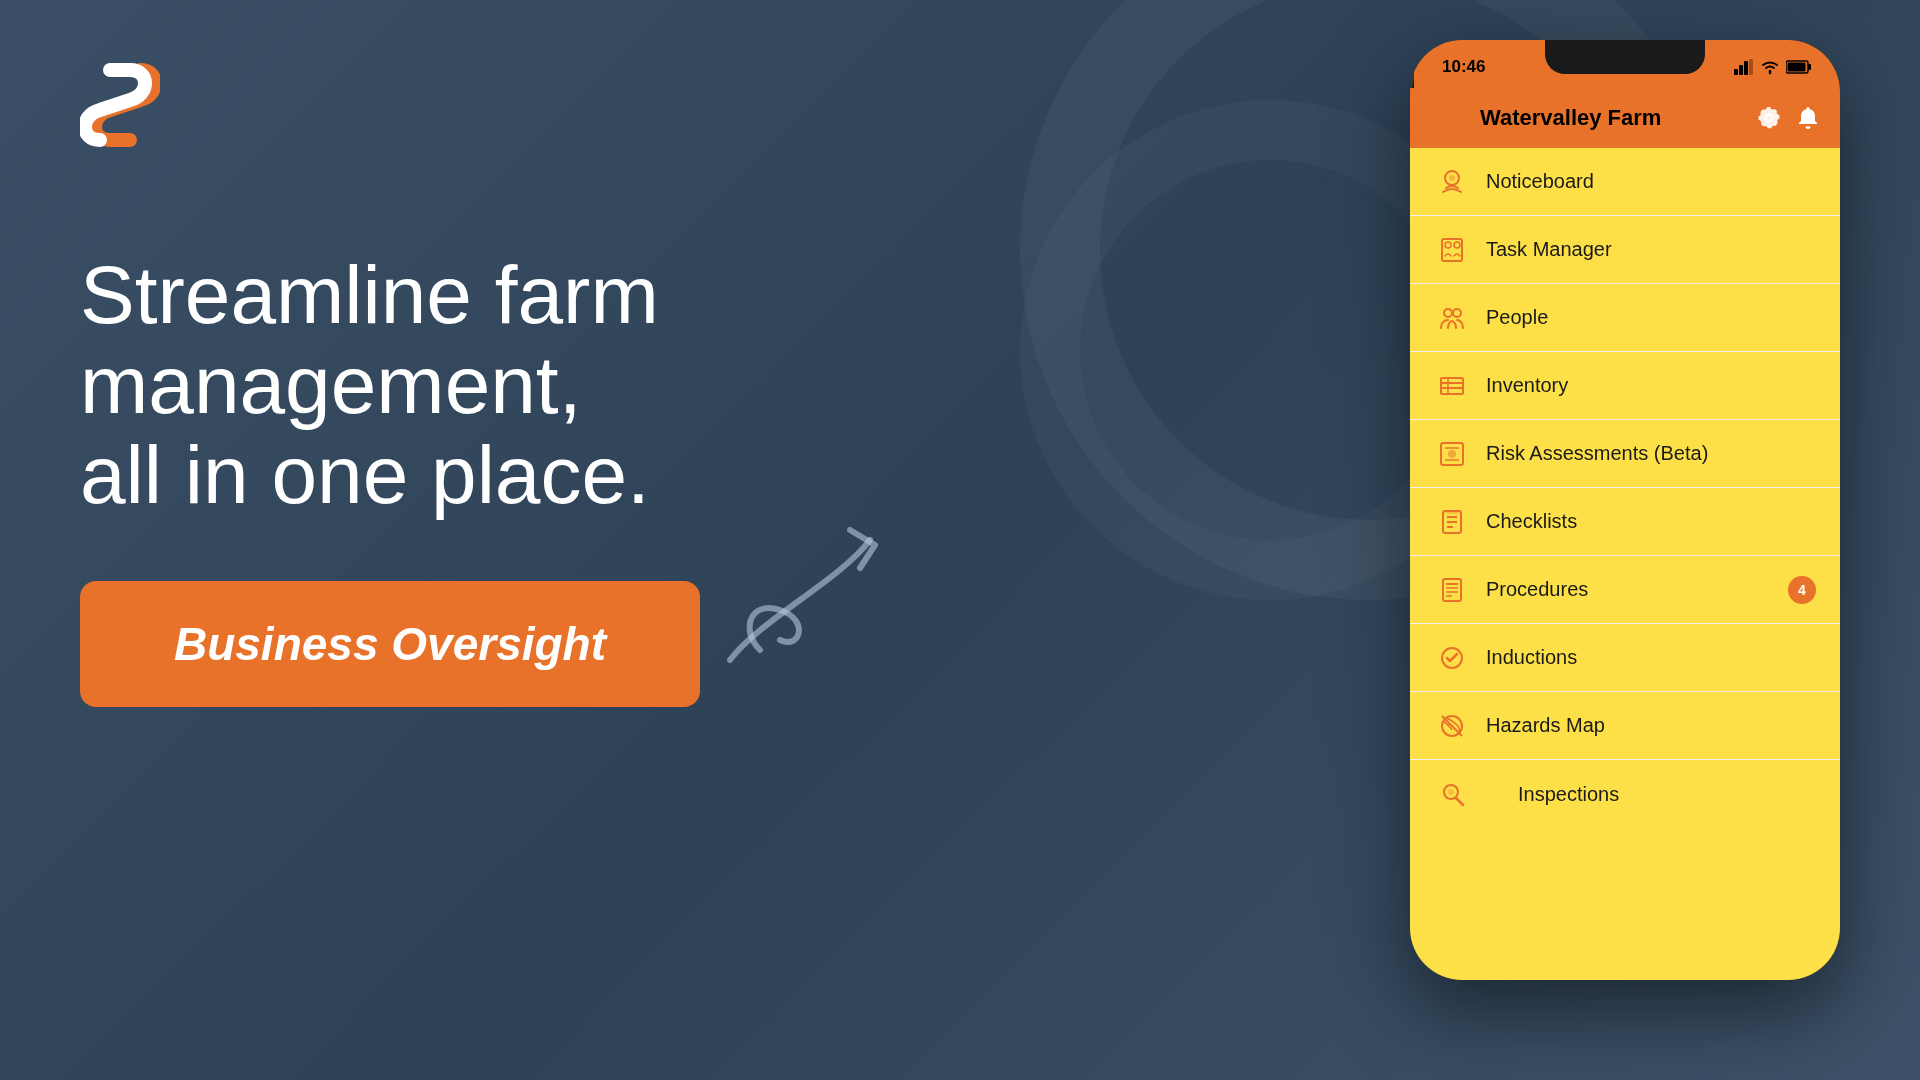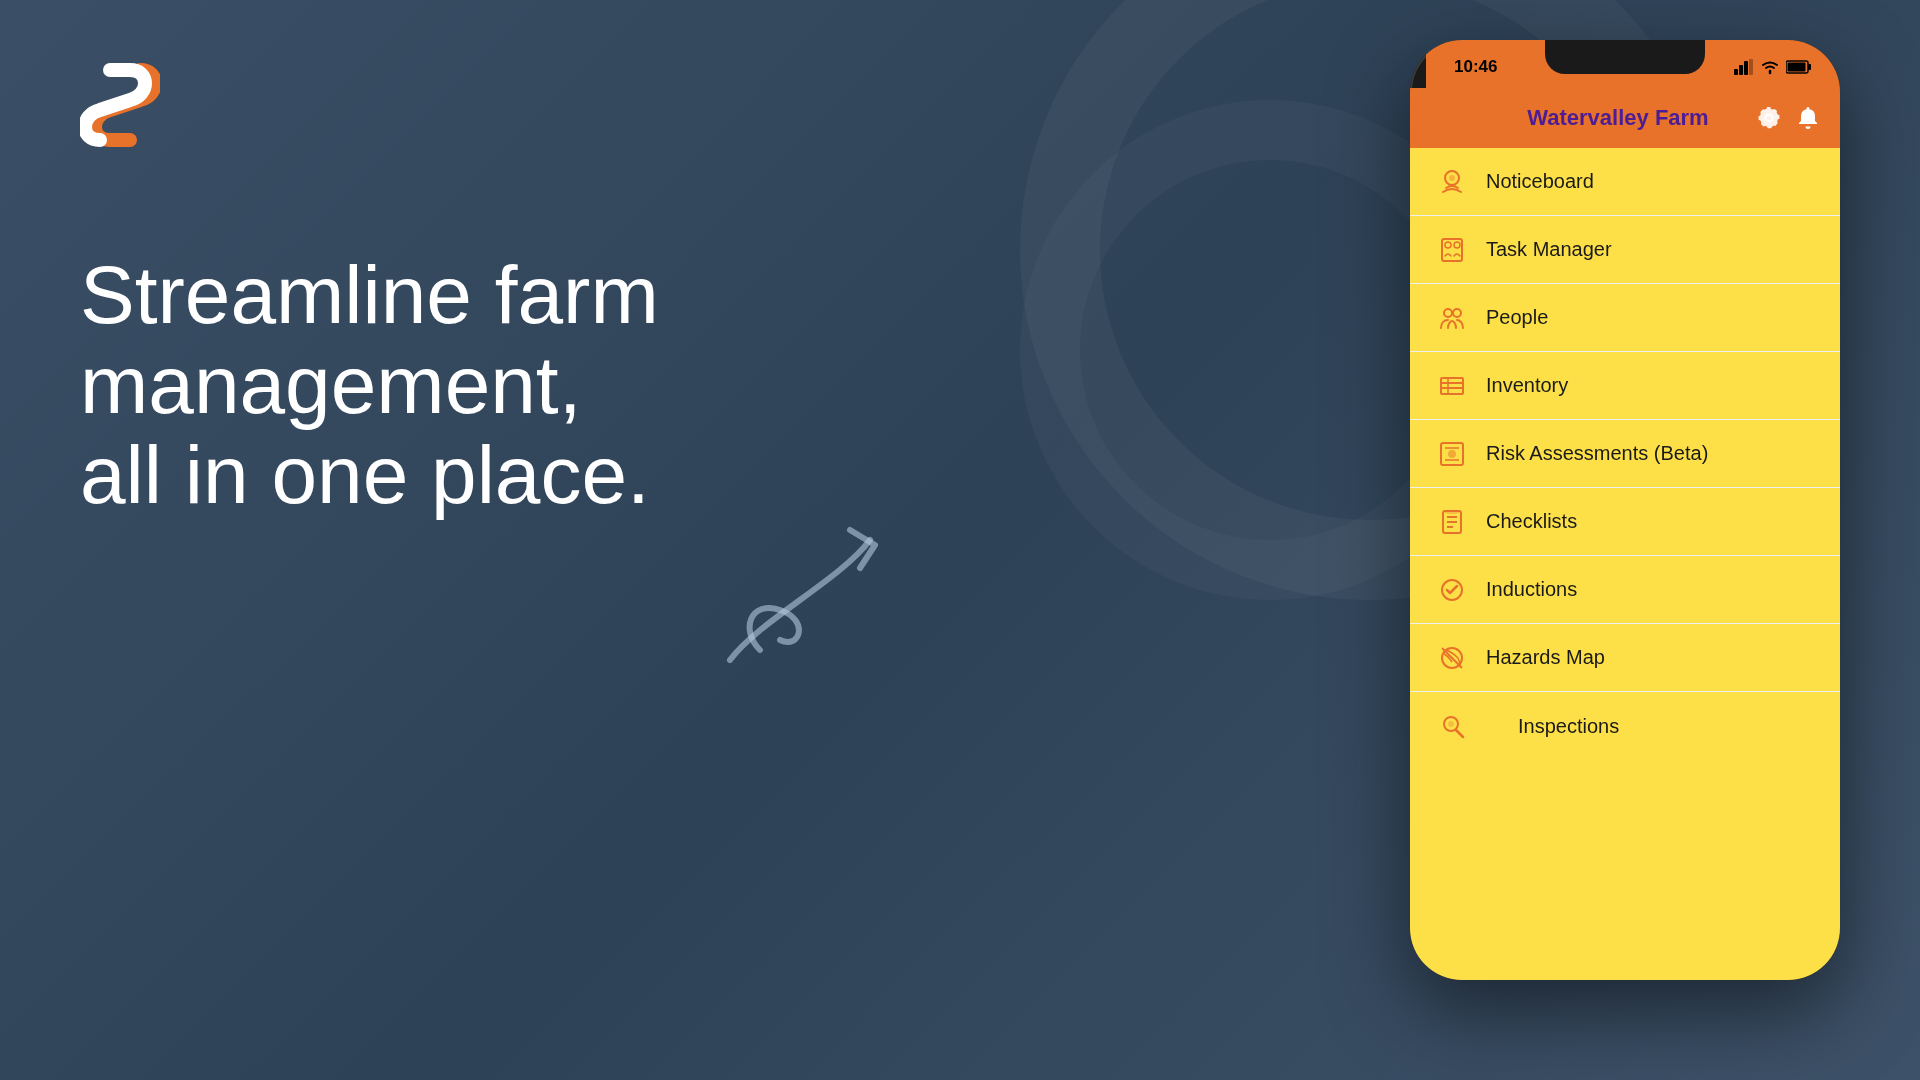--- a/index.html
+++ b/index.html
@@ -132,21 +132,21 @@
       height: 34px;
       background: #1a1a1a;
       border-radius: 0 0 20px 20px;
       z-index: 20;
     }
 
     
     .status-bar {
       position: absolute;
       top: 0;
-      left: 16px;
+      left: 4px;
       right: 0;
       height: 48px;
       background: #e8722a;
       display: flex;
       align-items: center;
       justify-content: space-between;
       padding: 0 28px;
       z-index: 10;
     }
 
@@ -173,25 +173,25 @@
       height: 60px;
       background: #e8722a;
       display: flex;
       align-items: center;
       justify-content: space-between;
       padding: 0 20px;
       z-index: 10;
     }
 
     .app-title {
-      color: #4c1d95;
+      color: #000000;
       font-size: 22px;
       font-weight: 700;
       flex: 1;
-      text-align: center;
+      text-align: left;
     }
 
     .header-icons {
       display: flex;
       gap: 14px;
       align-items: center;
     }
 
     
     .menu-list {
@@ -269,20 +269,23 @@
       <path d="M20 80 C0 80 0 55 20 50 L50 40 C70 35 70 10 50 10 L30 10" stroke="white" stroke-width="14" stroke-linecap="round" fill="none"></path>
     </svg>
   </div>
 
   <div class="headline">
     <span>Streamline farm</span><br>
     <span>management,</span><br>
     <span>all in one place.</span>
   </div>
 
+  <button class="cta-button">
+    <span>Business Oversight</span>
+  </button>
 </div>
 
 <svg class="arrow-decoration" viewBox="0 0 200 160" fill="none" xmlns="http://www.w3.org/2000/svg">
   <path d="M30 140 C60 100 140 60 170 20" stroke="rgba(180,200,220,0.6)" stroke-width="6" stroke-linecap="round" fill="none"></path>
   <path d="M150 10 L175 25 L160 48" stroke="rgba(180,200,220,0.6)" stroke-width="6" stroke-linecap="round" stroke-linejoin="round" fill="none"></path>
 
   <path d="M60 130 C40 110 50 80 80 90 C110 100 100 130 80 120" stroke="rgba(180,200,220,0.6)" stroke-width="6" stroke-linecap="round" fill="none"></path>
 </svg>
 
 <div class="phone-container">
@@ -397,20 +400,33 @@
     <line x1="9" y1="14" x2="19" y2="14" stroke="#e8722a" stroke-width="2"></line>
     <line x1="9" y1="19" x2="15" y2="19" stroke="#e8722a" stroke-width="2"></line>
     <path d="M6 2 L22 2 C22 5 20 6 14 6 C8 6 6 5 6 2z" fill="#e8722a" opacity="0.3"></path>
   </svg>
           </div>
           <span class="menu-label">Checklists</span>
         </div>
         <div class="menu-item">
           <div class="menu-icon">
             <svg width="28" height="28" viewBox="0 0 28 28" fill="none">
+    <rect x="5" y="3" width="18" height="22" rx="2" stroke="#e8722a" stroke-width="2" fill="none"></rect>
+    <line x1="8" y1="8" x2="20" y2="8" stroke="#e8722a" stroke-width="2"></line>
+    <line x1="8" y1="12" x2="20" y2="12" stroke="#e8722a" stroke-width="1.5"></line>
+    <line x1="8" y1="16" x2="20" y2="16" stroke="#e8722a" stroke-width="1.5"></line>
+    <line x1="8" y1="20" x2="14" y2="20" stroke="#e8722a" stroke-width="1.5"></line>
+  </svg>
+          </div>
+          <span class="menu-label">Procedures</span>
+          <div class="badge">4</div>
+        </div>
+        <div class="menu-item">
+          <div class="menu-icon">
+            <svg width="28" height="28" viewBox="0 0 28 28" fill="none">
     <circle cx="14" cy="14" r="10" stroke="#e8722a" stroke-width="2" fill="none"></circle>
     <path d="M9 14 L12 17 L19 10" stroke="#e8722a" stroke-width="2.5" stroke-linecap="round" stroke-linejoin="round" fill="none"></path>
   </svg>
           </div>
           <span class="menu-label">Inductions</span>
         </div>
         <div class="menu-item">
           <div class="menu-icon">
             <svg width="28" height="28" viewBox="0 0 28 28" fill="none">
     <circle cx="14" cy="14" r="10" stroke="#e8722a" stroke-width="2" fill="none"></circle>

